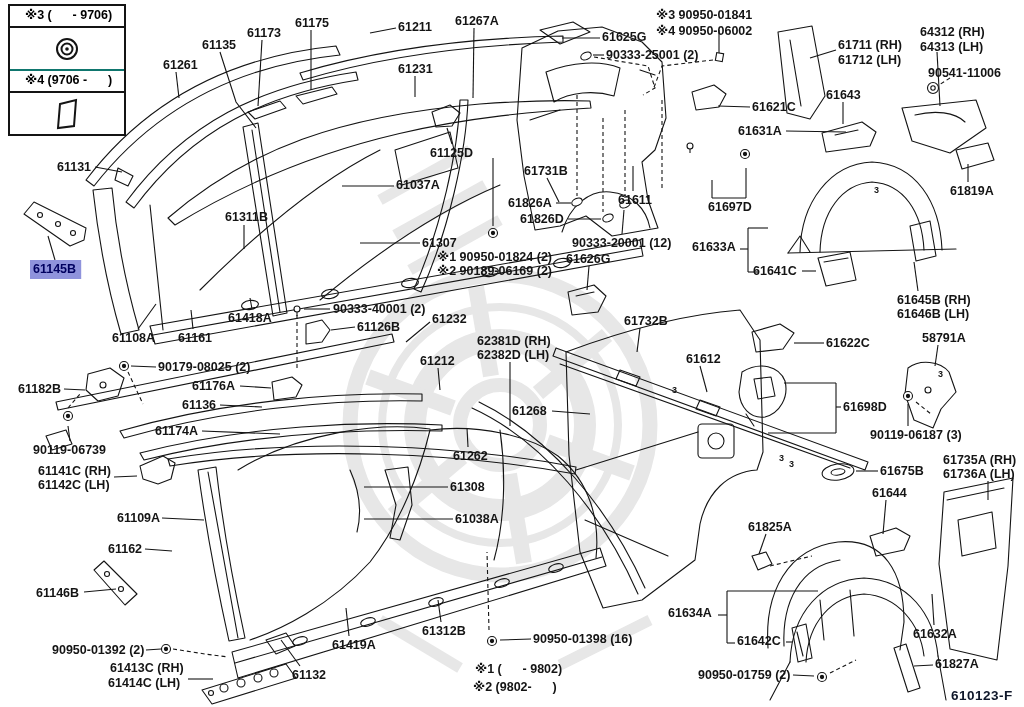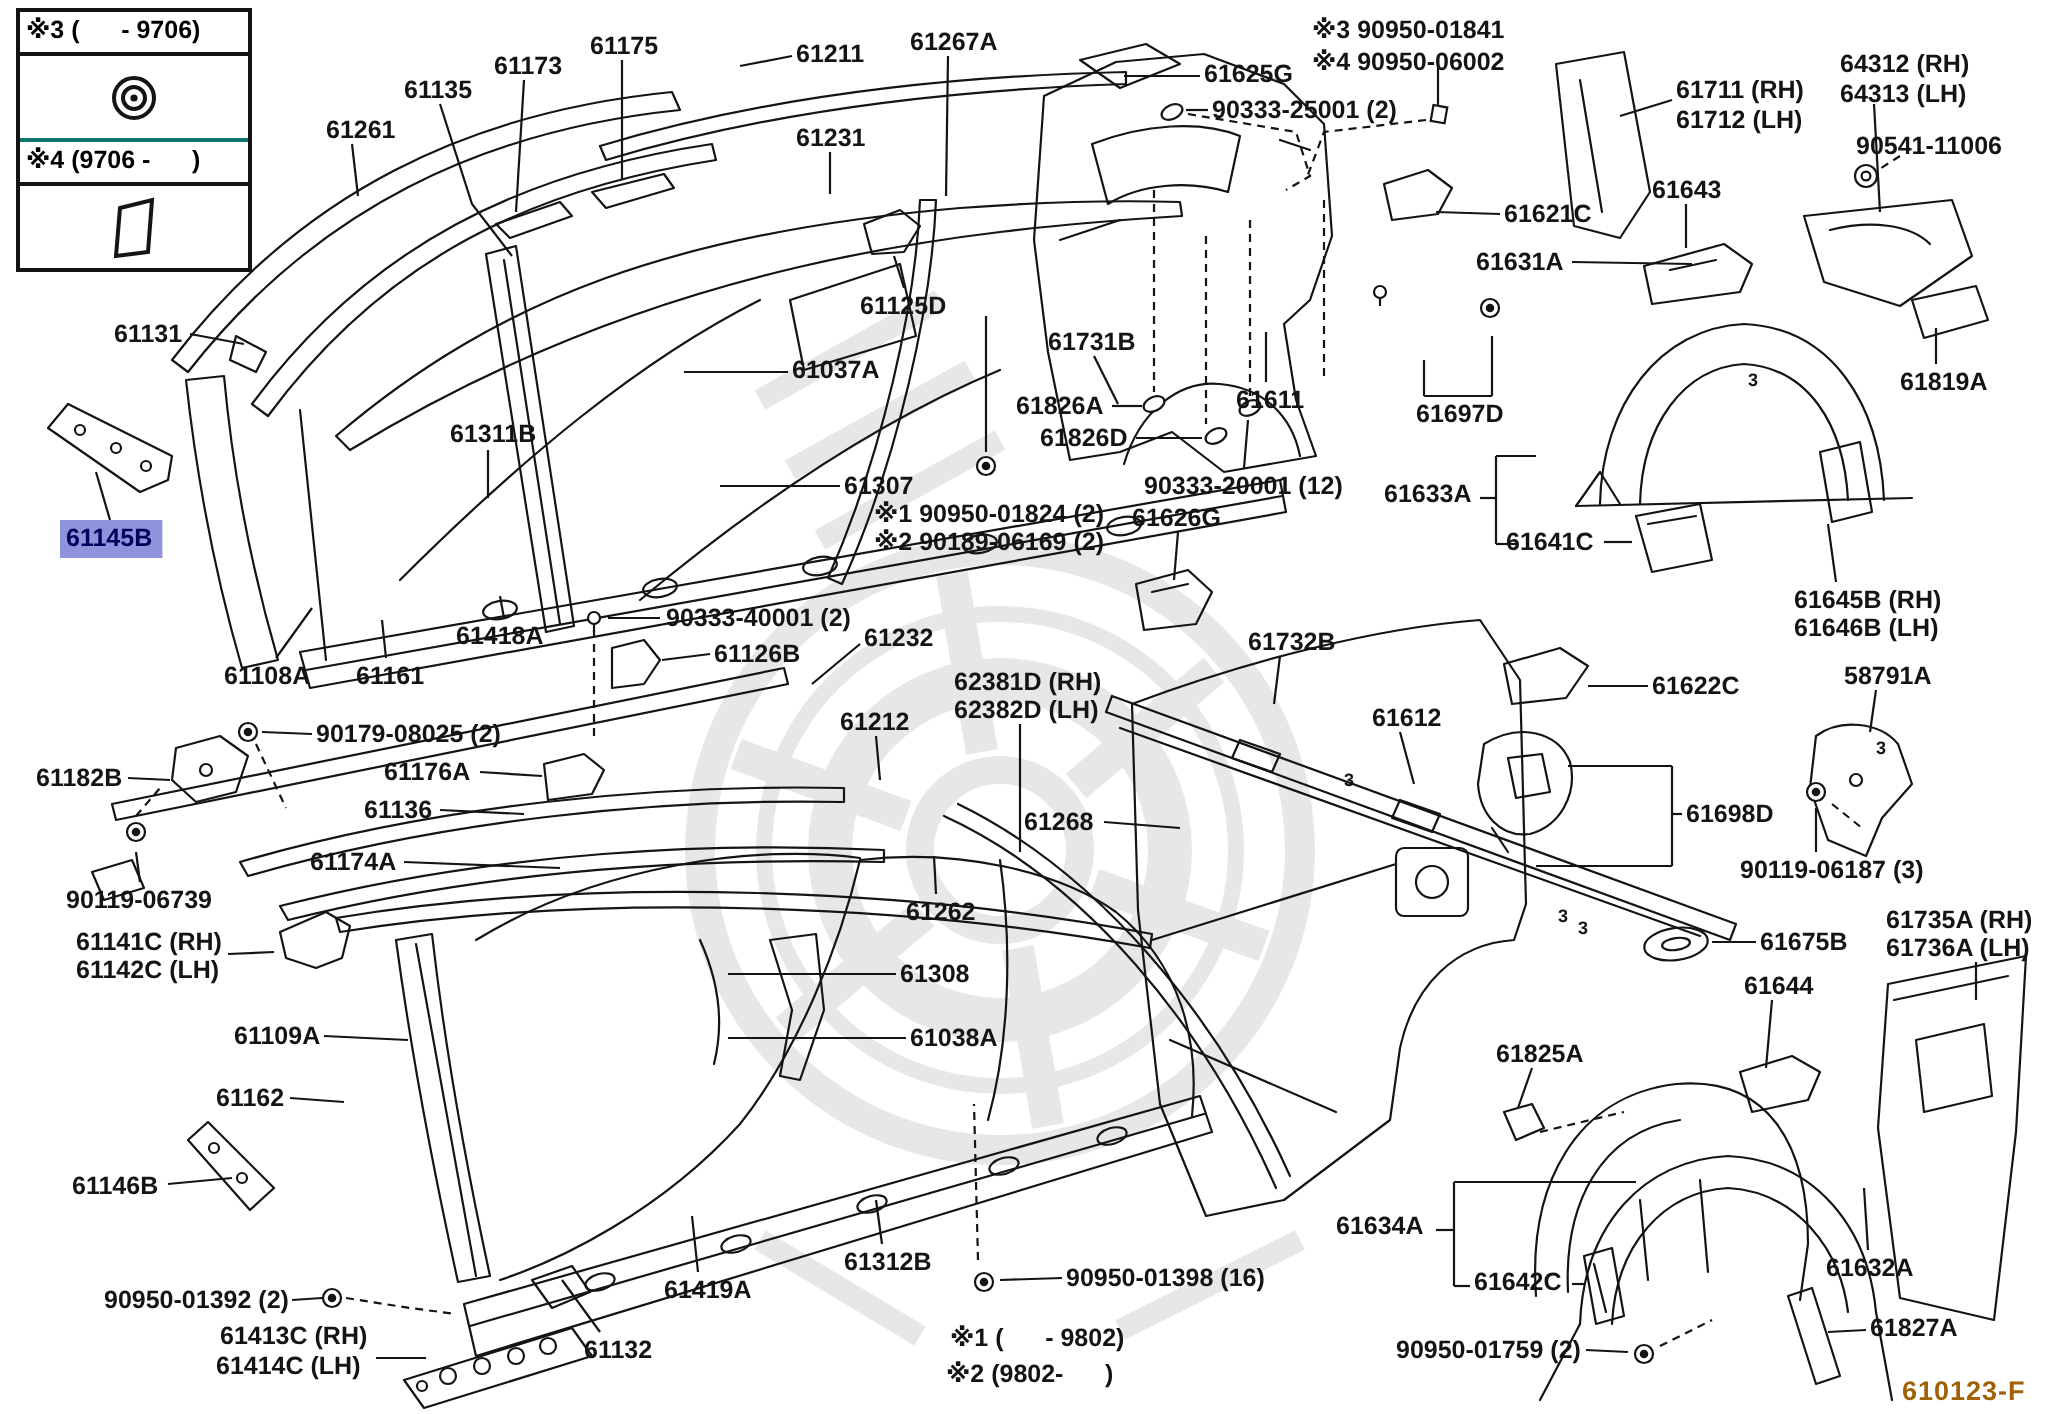--- a/index.html
+++ b/index.html
@@ -4,26 +4,26 @@
 <style>
   html,body{margin:0;padding:0;background:#fff;}
   #stage{position:relative;width:1024px;height:707px;background:#fff;overflow:hidden;
          font-family:"Liberation Sans","DejaVu Sans",sans-serif;}
   #art{position:absolute;left:0;top:0;}
   #anno text{font-family:"Liberation Sans","DejaVu Sans",sans-serif;font-weight:bold;
              font-size:12.5px;white-space:pre;}
   #anno text.mk{font-size:9px;}
   #legend{position:absolute;left:8px;top:4px;width:114px;height:128px;border:2px solid #141414;
           background:#fff;}
-  .leg-title{height:18px;font-weight:bold;font-size:12.5px;padding:1px 3px;white-space:pre;
+  .leg-title{height:18px;font-weight:bold;font-size:12.5px;padding:1px 15px;white-space:pre;
              border-bottom:2px solid #141414;}
   .leg-title.second{border-top:2px solid #0f766e;}
   .leg-cell{height:41px;display:flex;align-items:center;justify-content:center;}
   #diagram-code{position:absolute;left:951px;top:688px;font-weight:bold;font-size:13.5px;
-                letter-spacing:.5px;color:#a16207;white-space:pre;}
+                letter-spacing:.5px;color:#0f172a;white-space:pre;}
 </style>
 </head>
 <body>
 
 <div id="stage">
 
   <svg id="art" width="1024" height="707" viewBox="0 0 1024 707">
 
     <g stroke="#e7e7e7" fill="none">
       <circle cx="500" cy="425" r="150" stroke-width="15"></circle>

